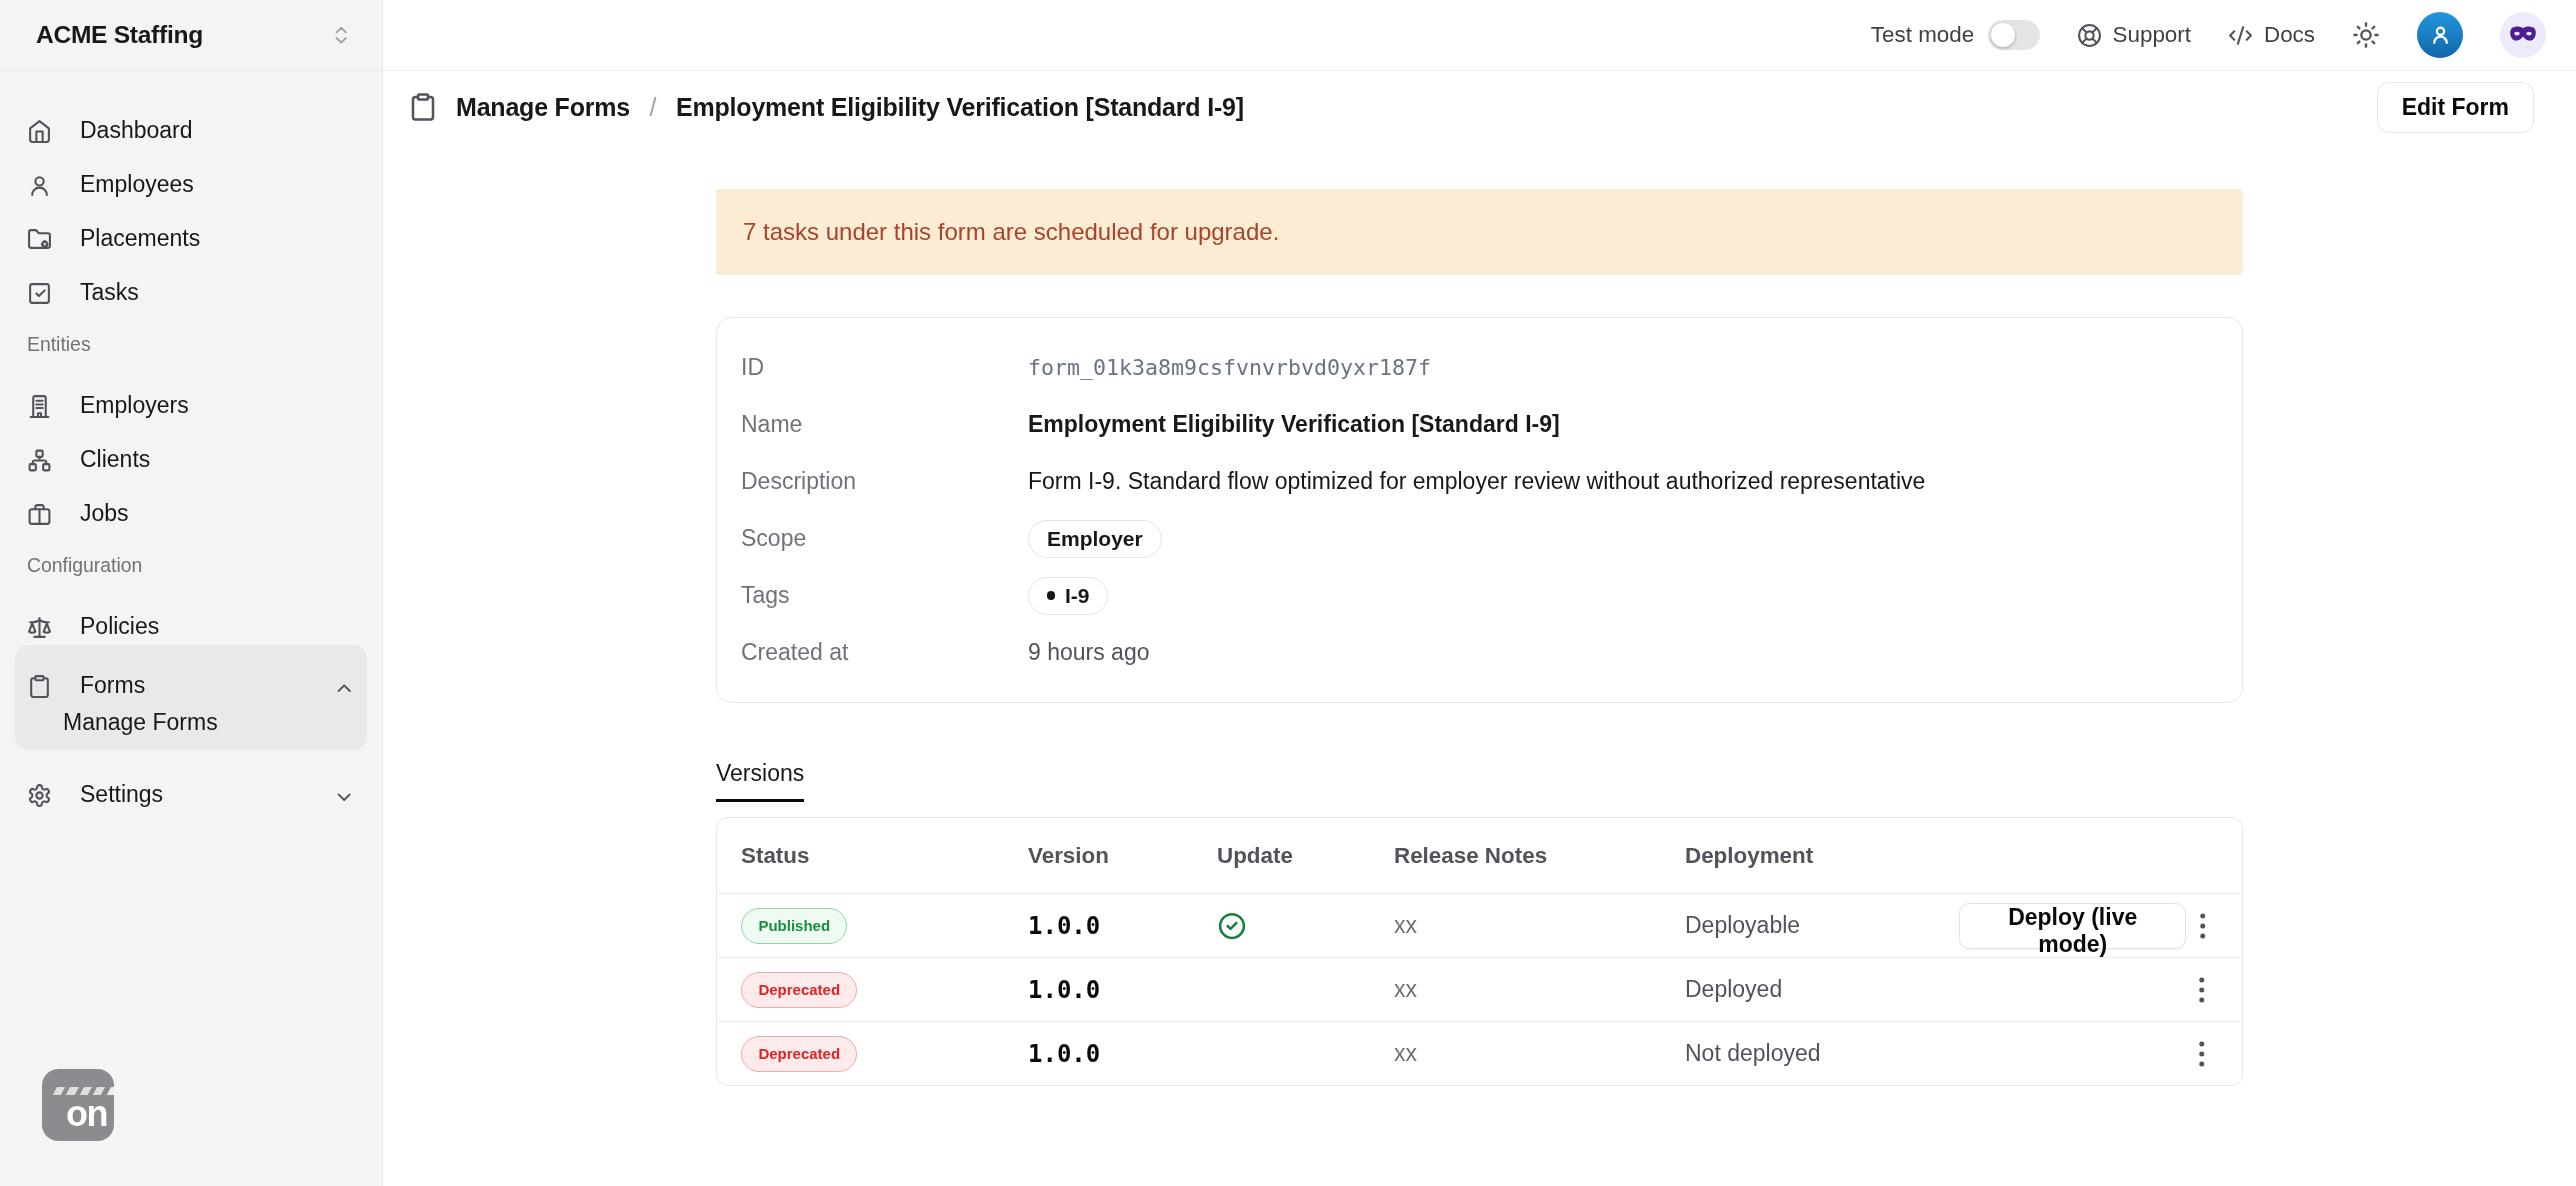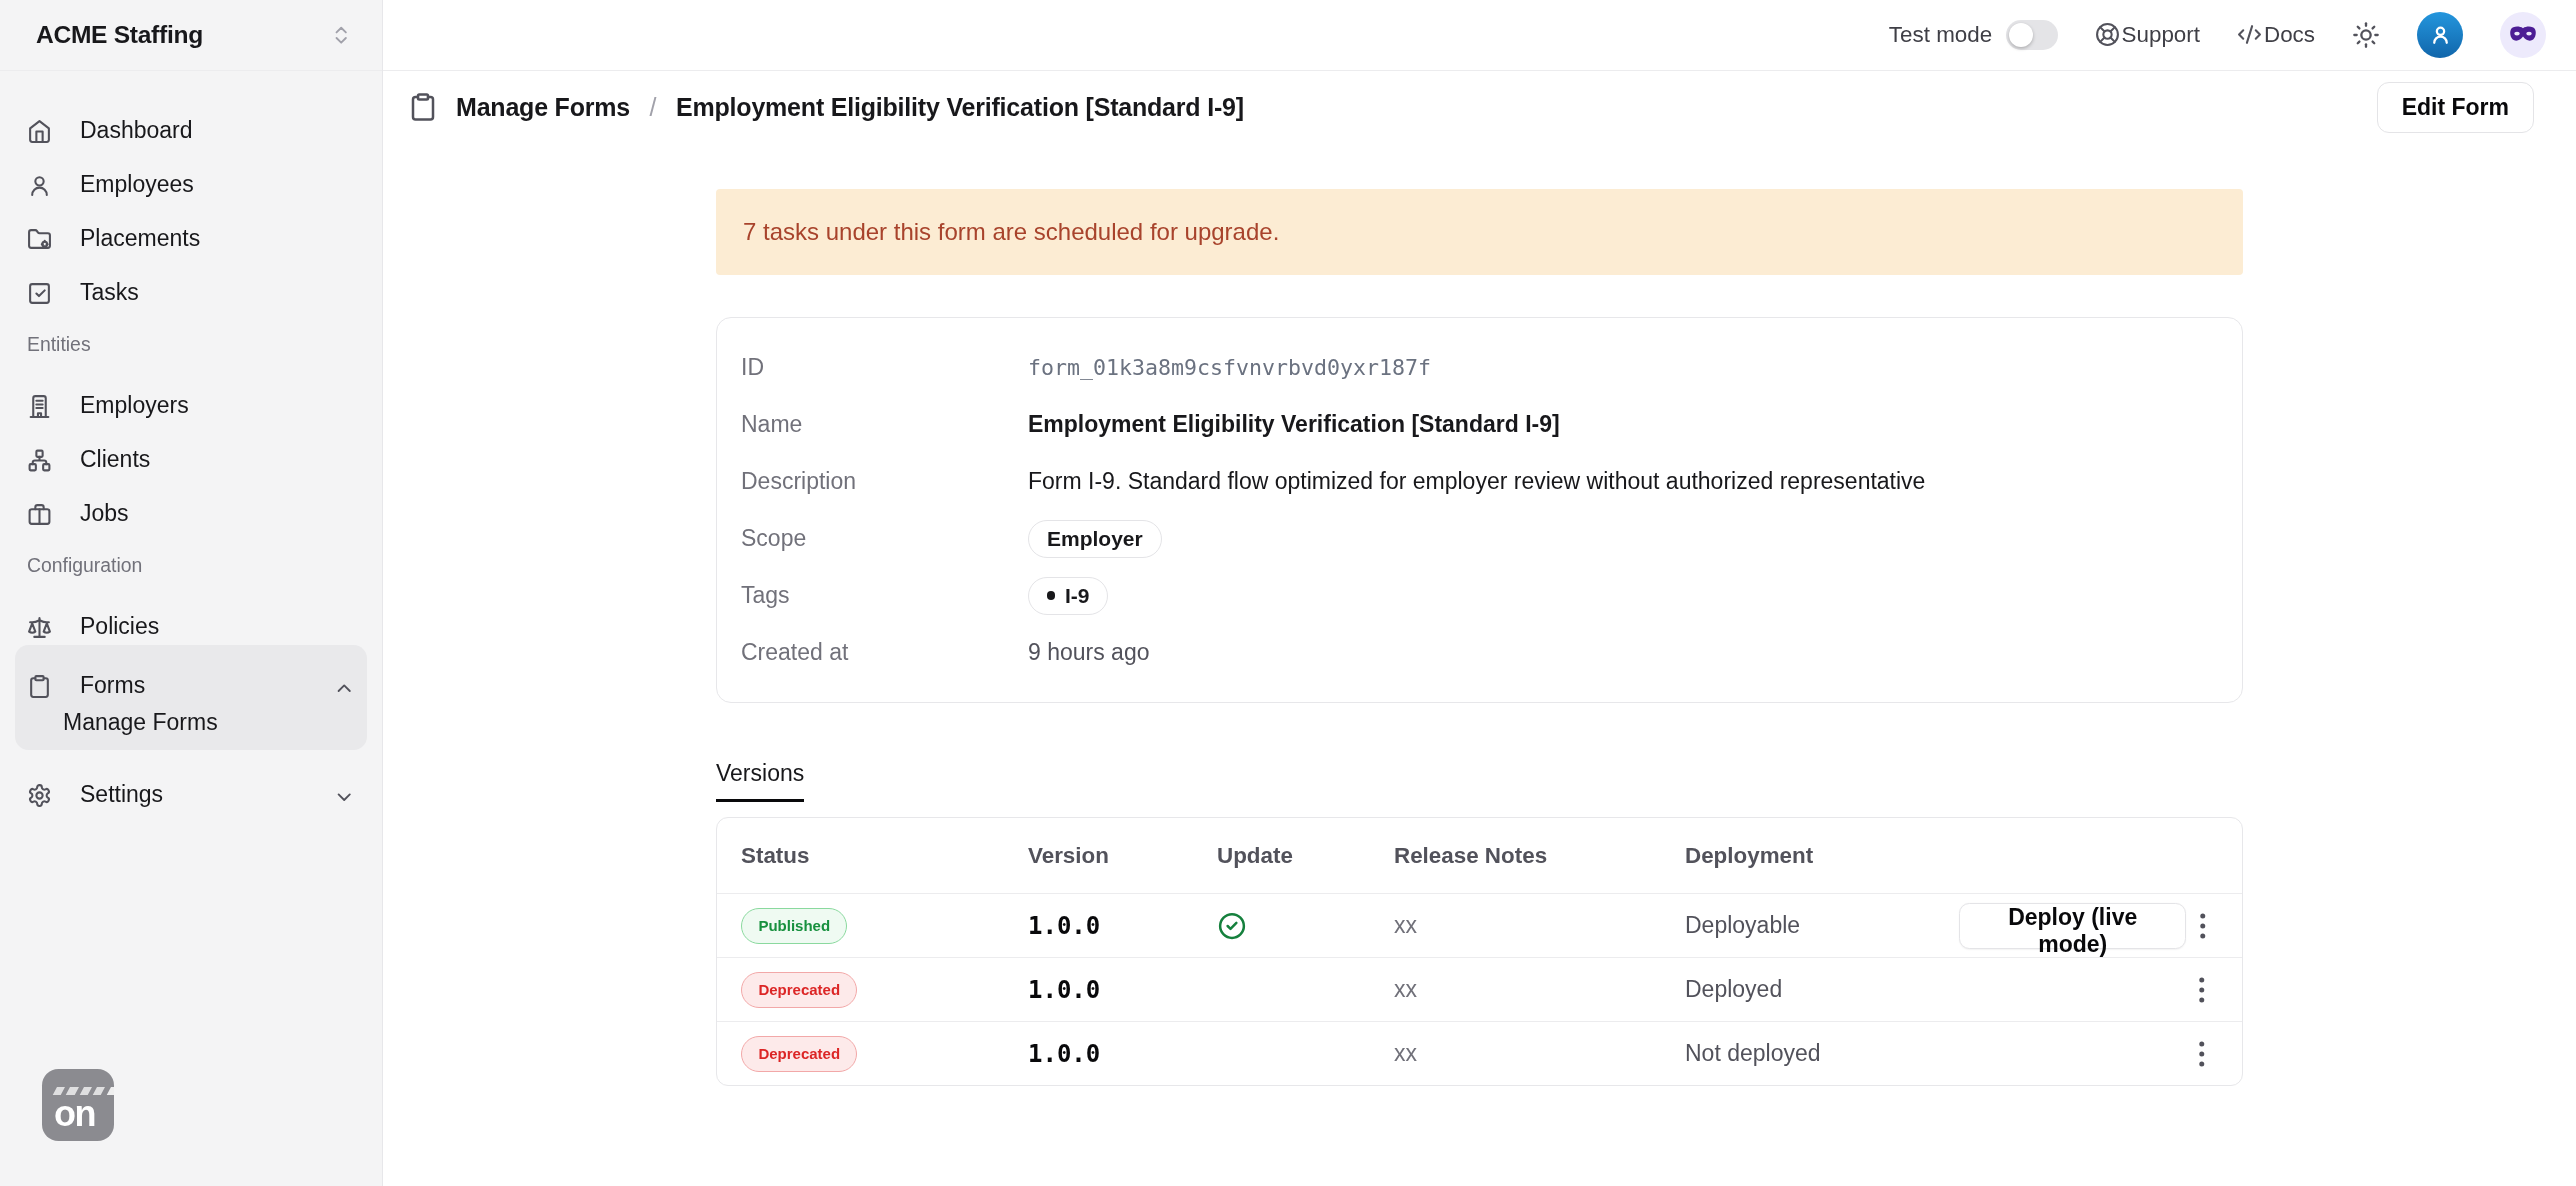--- a/index.html
+++ b/index.html
@@ -19,29 +19,29 @@
   .nav-item .ic{color:#52525b;width:25px;height:25px;flex:0 0 25px}
   .nav-item .chev-r{margin-left:auto;color:#52525b}
   .section-label{font-size:19.4px;color:#71717a;padding:0 12px;margin:27px 0 9px;font-weight:500}
   .group{background:#e9e9eb;border-radius:13.4px;margin-top:4.5px;padding-bottom:3px}
   .sub-item{height:48px;display:flex;align-items:center;font-size:23px;font-weight:500;padding-left:48px;border-radius:9px;cursor:pointer}
   .settings-item{margin-top:4.5px}
   .side-logo{margin:auto 0 46px 42px;width:72px;height:72px;border-radius:16.4px;background:#8b8b90;position:relative;overflow:hidden}
   .side-logo .slashes{position:absolute;top:18px;left:13.4px;display:flex;gap:5.2px;transform:skewX(-28deg)}
   .side-logo .slashes i{display:block;width:8.2px;height:7.5px;background:rgba(255,255,255,.72)}
   .side-logo .slashes i.wide{width:27px;background:rgba(255,255,255,.86)}
-  .side-logo .ontext{position:absolute;left:12px;bottom:9px;color:#fff;font-weight:700;font-size:36px;line-height:1;letter-spacing:-1.5px}
+  .side-logo .ontext{position:absolute;left:24px;bottom:9px;color:#fff;font-weight:700;font-size:36px;line-height:1;letter-spacing:-1.5px}
 
   
   .main{flex:1;display:flex;flex-direction:column;min-width:0}
   .topbar{height:70px;border-bottom:1.5px solid #ececee;display:flex;align-items:center;justify-content:flex-end;gap:37px;padding:0 30px;background:#fff}
   .testmode{display:flex;align-items:center;gap:13.4px;font-size:22.4px;color:#3f3f46}
   .toggle{width:52px;height:30px;border-radius:745px;background:#e4e4e7;position:relative;cursor:pointer}
   .toggle .knob{position:absolute;left:3px;top:3px;width:24px;height:24px;border-radius:50%;background:#fff;box-shadow:0 1.5px 3.7px rgba(0,0,0,.25)}
-  .topbar-link{display:flex;align-items:flex-start;gap:2px;font-size:22.4px;color:#3f3f46;cursor:pointer}
+  .topbar-link{display:flex;align-items:flex-end;gap:11px;font-size:22.4px;color:#3f3f46;cursor:pointer}
   .topbar-link .ic,.icon-btn .ic{color:#52525b}
   .icon-btn{cursor:pointer}
   .avatar{width:46px;height:46px;border-radius:50%;background:linear-gradient(180deg,#2496dd,#1166ab);display:grid;place-items:center;cursor:pointer}
   .mask-avatar{width:46px;height:46px;border-radius:50%;background:#edeafc;display:grid;place-items:center;cursor:pointer}
 
   .page-header{height:72px;display:flex;align-items:center;gap:18px;padding:0 42px 0 25px}
   .page-header .clip{color:#52525b}
   .crumb{font-size:25px;font-weight:700;letter-spacing:-0.2px}
   .crumb.link{cursor:pointer}
   .crumb-sep{font-size:25px;color:#a1a1aa;margin:0 1.5px}

